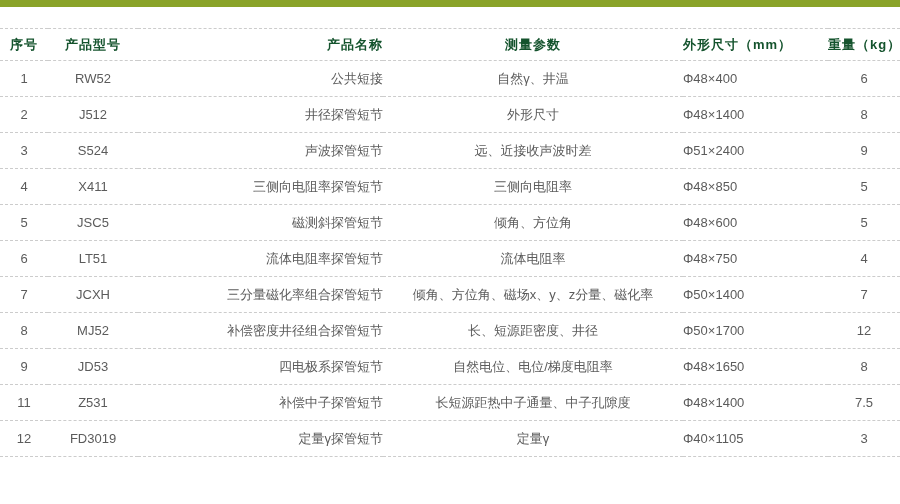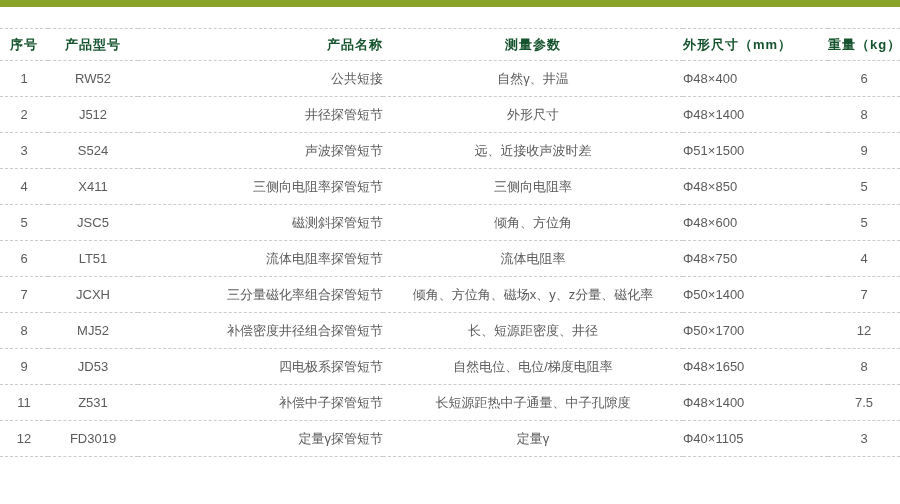--- a/index.html
+++ b/index.html
@@ -95,21 +95,21 @@
         <td class="c-name">井径探管短节</td>
         <td class="c-params">外形尺寸</td>
         <td class="c-size">Φ48×1400</td>
         <td class="c-weight">8</td>
       </tr>
       <tr>
         <td class="c-index">3</td>
         <td class="c-model">S524</td>
         <td class="c-name">声波探管短节</td>
         <td class="c-params">远、近接收声波时差</td>
-        <td class="c-size">Φ51×1500</td>
+        <td class="c-size">Φ51×2400</td>
         <td class="c-weight">9</td>
       </tr>
       <tr>
         <td class="c-index">4</td>
         <td class="c-model">X411</td>
         <td class="c-name">三侧向电阻率探管短节</td>
         <td class="c-params">三侧向电阻率</td>
         <td class="c-size">Φ48×850</td>
         <td class="c-weight">5</td>
       </tr>

